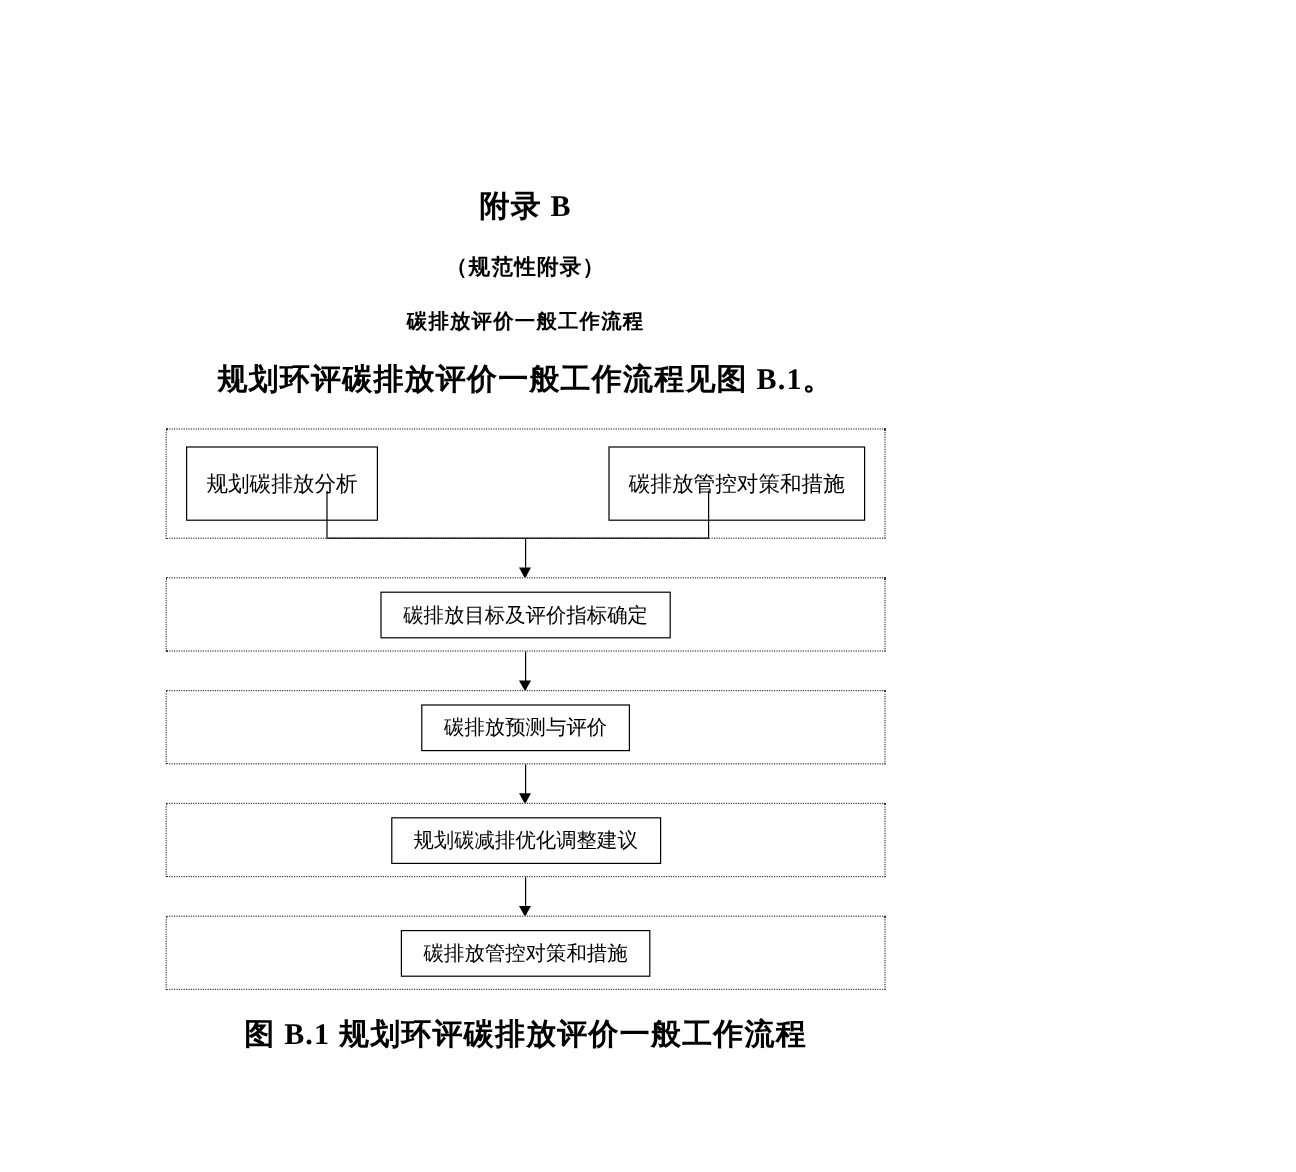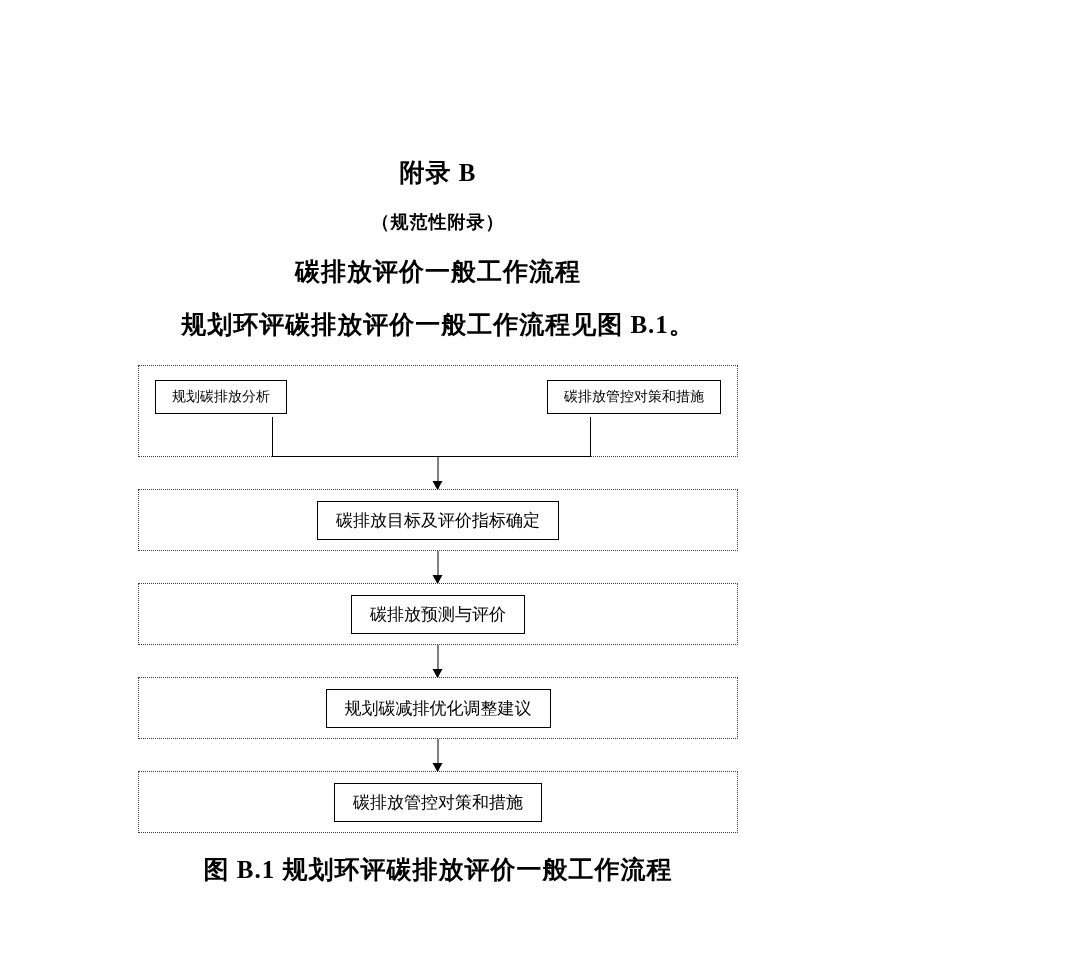--- a/index.html
+++ b/index.html
@@ -28,21 +28,21 @@
     text-align: center;
   }
   .heading-line {
     font-size: 25px;
     font-weight: bold;
     letter-spacing: 1px;
     line-height: 1.0;
     margin-bottom: 28px;
   }
   .heading-line.l2 { font-size: 18px; }
-  .heading-line.l3 { font-size: 25px; }
+  .heading-line.l3 { font-size: 17px; }
   .heading-line.l4 {
     font-size: 25px;
     margin-bottom: 28px;
   }
 
   
   .flow {
     width: 600px;
     margin: 14px auto 0 auto;
     position: relative;
@@ -71,21 +71,21 @@
     padding: 10px 18px;
     text-align: center;
     box-sizing: border-box;
     white-space: nowrap;
   }
   .top-nodes {
     display: flex;
     justify-content: space-between;
     align-items: flex-start;
   }
-  .node.small { padding: 9px 16px; font-size: 14px; }
+  .node.small { padding: 21px 16px; font-size: 18px; }
 
   
   .vline {
     position: absolute;
     width: 1px;
     background: #000000;
   }
   .hline {
     position: absolute;
     height: 1px;

